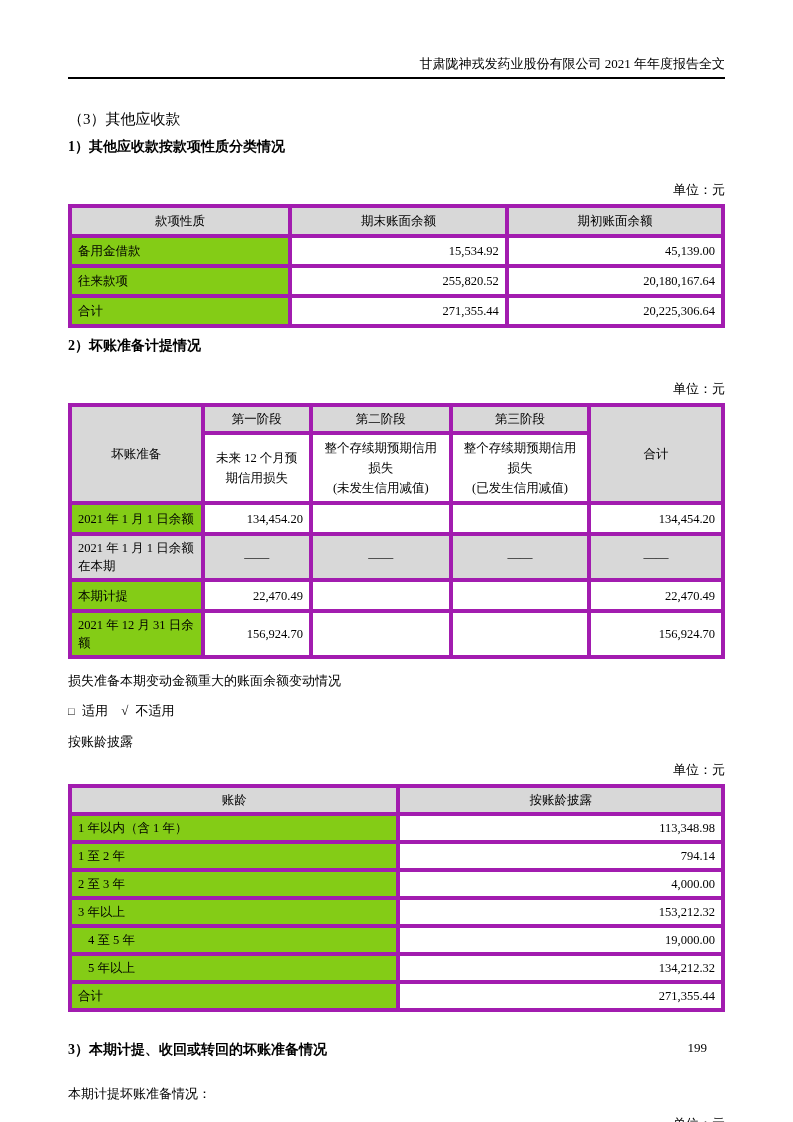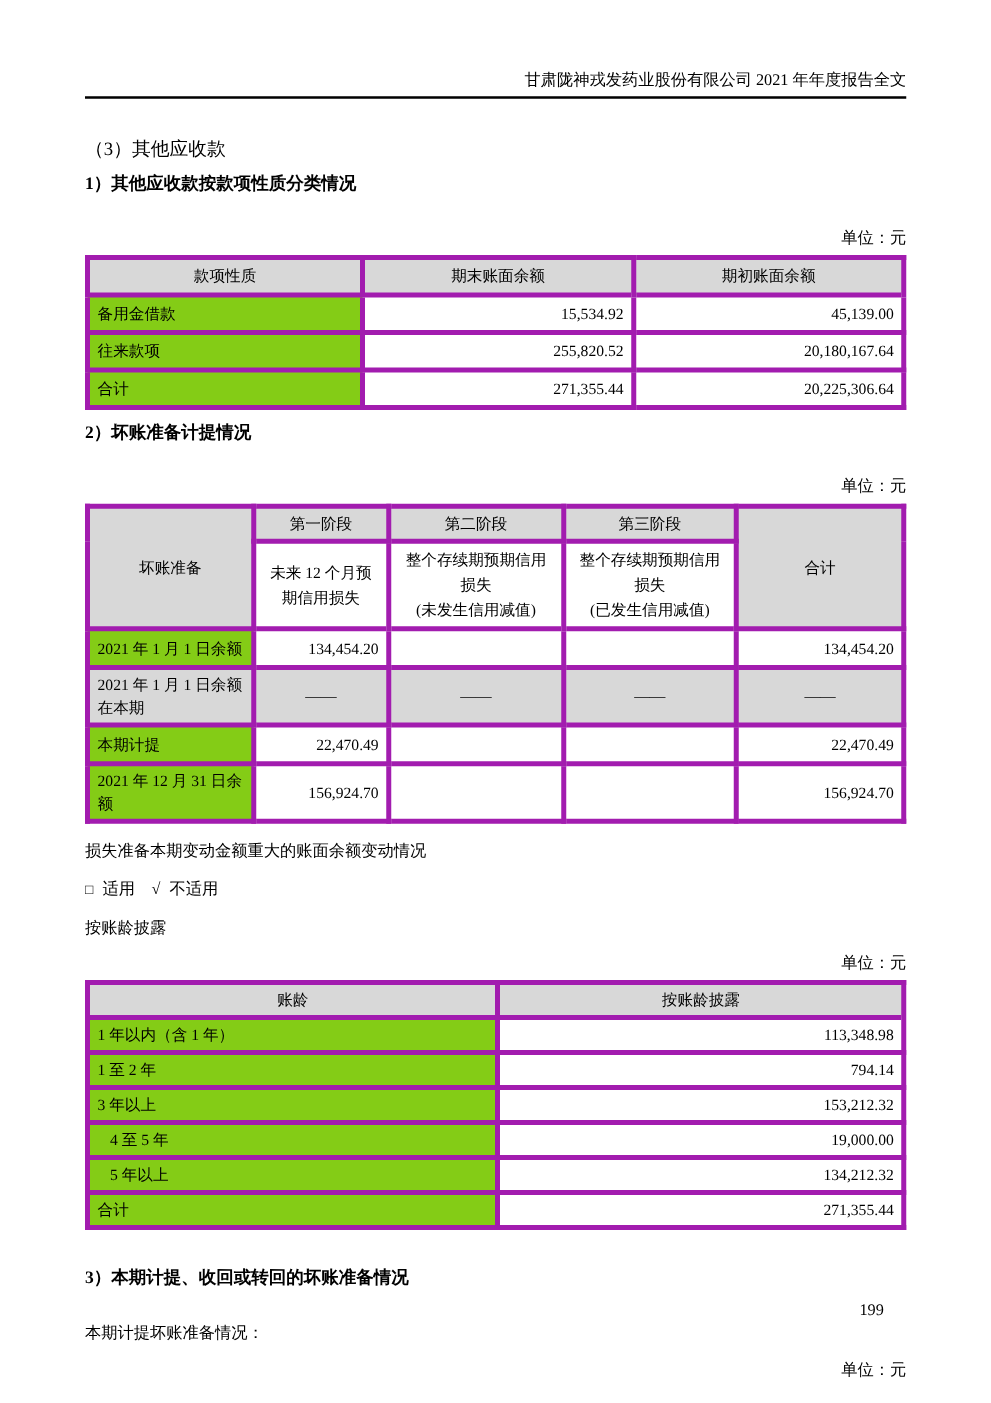--- a/index.html
+++ b/index.html
@@ -180,20 +180,24 @@
     <tbody>
       <tr>
         <td class="lbl">1 年以内（含 1 年）</td>
         <td class="num">113,348.98</td>
       </tr>
       <tr>
         <td class="lbl">1 至 2 年</td>
         <td class="num">794.14</td>
       </tr>
       <tr>
+        <td class="lbl">2 至 3 年</td>
+        <td class="num">4,000.00</td>
+      </tr>
+      <tr>
         <td class="lbl">3 年以上</td>
         <td class="num">153,212.32</td>
       </tr>
       <tr>
         <td class="lbl indent">4 至 5 年</td>
         <td class="num">19,000.00</td>
       </tr>
       <tr>
         <td class="lbl indent">5 年以上</td>
         <td class="num">134,212.32</td>

